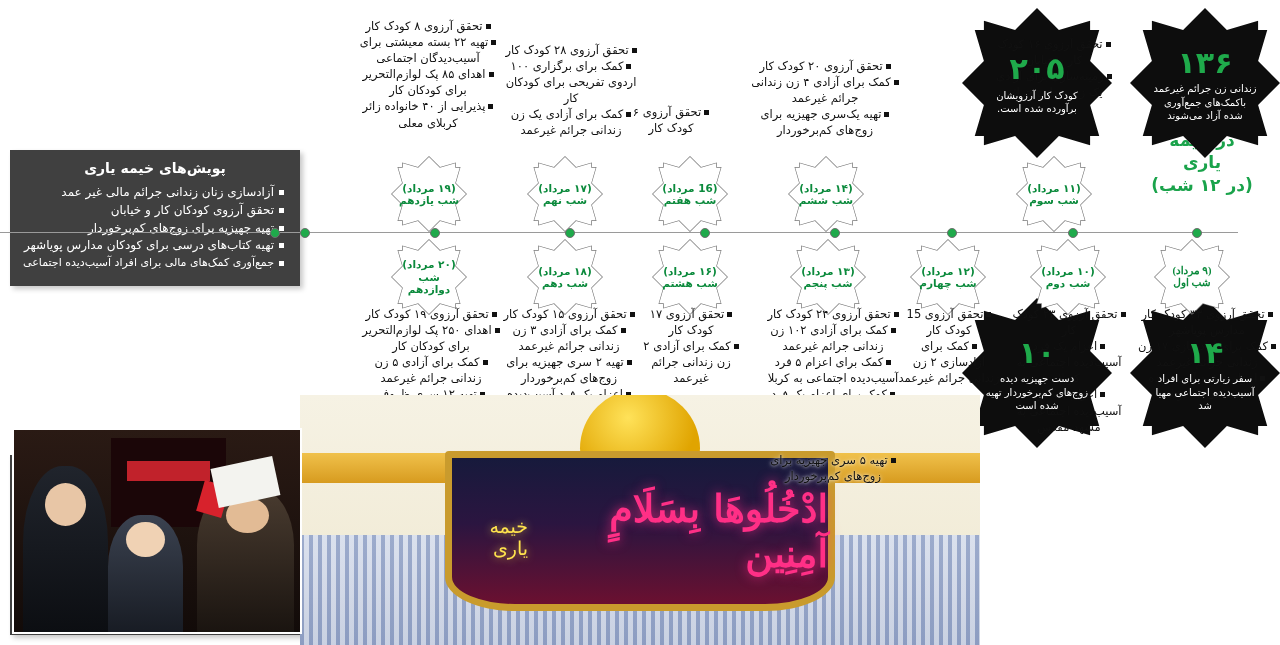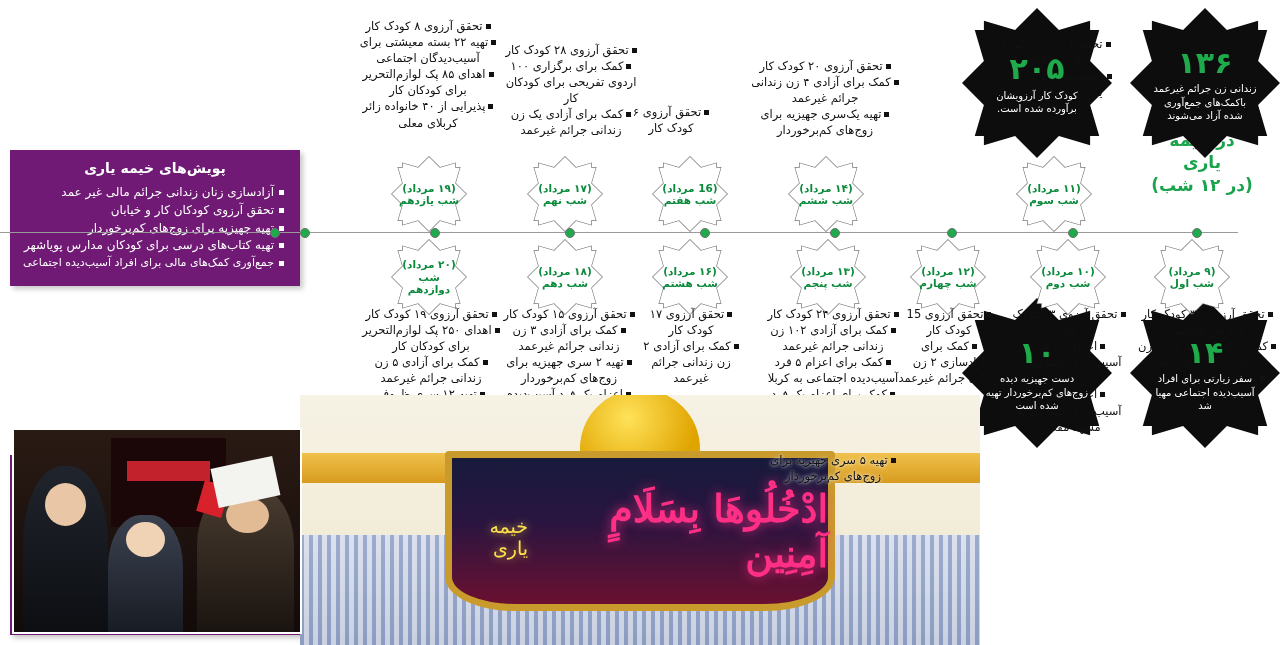--- a/index.html
+++ b/index.html
@@ -57,21 +57,21 @@
   }
 
   #badge-136 { left: 1130px; top: 8px; }
   #badge-205 { left: 962px; top: 8px; }
   #badge-14  { left: 1130px; top: 298px; }
   #badge-10  { left: 962px; top: 298px; }
 
   
   .green-panel {
     position: absolute;
-    background: #701a75;
+    background: #404040;
     color: #ffffff;
     box-shadow: 3px 3px 5px rgba(0,0,0,0.22);
   }
   #panel-campaigns {
     left: 10px; top: 150px;
     width: 290px; height: 136px;
     padding: 6px 8px 4px 8px;
     box-sizing: border-box;
   }
   #panel-campaigns .ph {
@@ -361,21 +361,21 @@
   <div class="axis-dot" style="left:1192px"></div>
   <div class="axis-dot" style="left:1068px"></div>
   <div class="axis-dot" style="left:947px"></div>
   <div class="axis-dot" style="left:830px"></div>
   <div class="axis-dot" style="left:700px"></div>
   <div class="axis-dot" style="left:565px"></div>
   <div class="axis-dot" style="left:430px"></div>
   <div class="axis-dot" style="left:300px"></div>
   <div class="axis-dot" style="left:270px"></div>
 
-  <div class="date-star" style="left:1154px; top:239px;">
+  <div class="date-star" style="left:1154px; top:239px;font-family:Liberation Serif, serif;">
     <div class="frame"></div>
     <div class="fill"></div>
     <div class="txt">
       <span class="d">(۹ مرداد)</span>
       <span class="n">شب اول</span>
     </div>
   </div>
   <div class="node-list" style="left:1138px; top:306px; width:138px;">
     <div class="li"><span class="bl"></span><span>تحقق آرزوی ۳۳ کودک کار مدارس پویاشهر</span></div>
     <div class="li"><span class="bl"></span><span>کمک برای آزادسازی ۱۷ زن زندانی جرائم غیرعمد</span></div>

